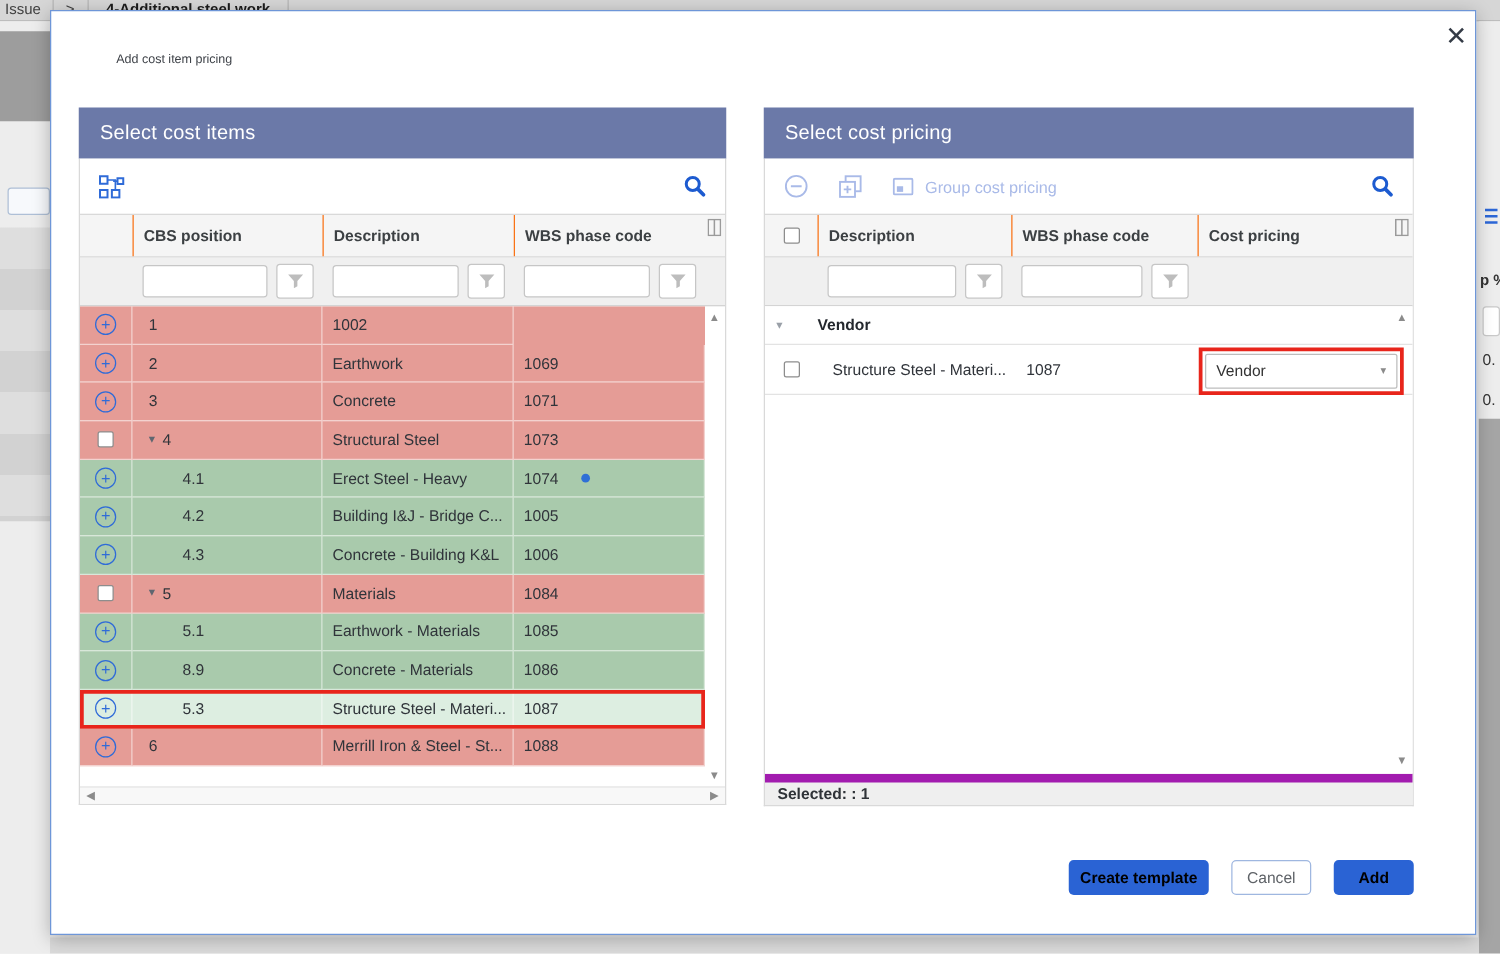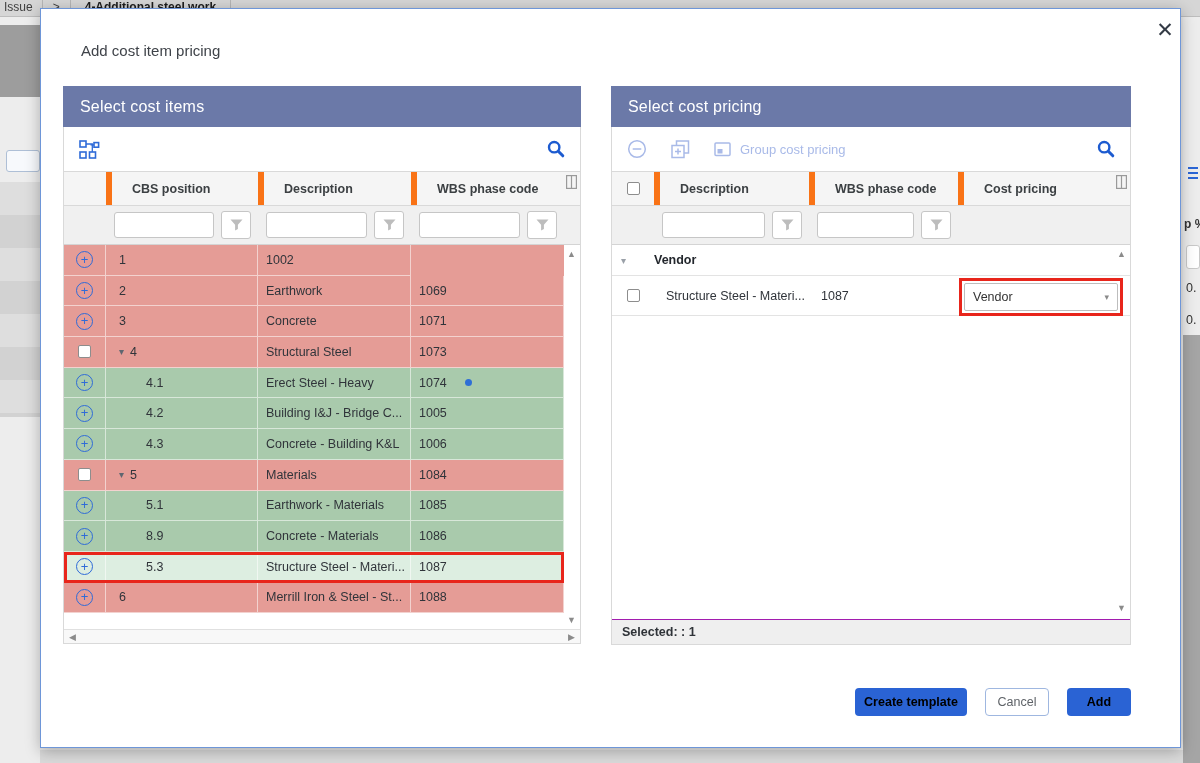--- a/index.html
+++ b/index.html
@@ -24,41 +24,41 @@
   .bg-right .colhead { position:absolute; left:1px; top:200px; font-weight:bold; font-size:12px; color:#333; white-space:nowrap; }
   .bg-right .fbox { position:absolute; left:3px; top:228px; width:14px; height:24px; background:#fff; border:1px solid #c9c9c9; border-radius:3px; }
   .bg-right .val { position:absolute; left:3px; font-size:12.5px; color:#333; }
   .bg-right .v0 { top:264px; } .bg-right .v1 { top:296px; }
   .bg-right .dark { position:absolute; left:0; top:318px; width:17px; height:428px; background:#a5a5a5; }
   .bg-bottom { position:absolute; left:40px; top:750px; width:1143px; height:13px; background:#dadada; }
 
   
   .modal { position:absolute; left:40px; top:8px; width:1141px; height:740px; background:#fff;
            border:1px solid #6e96d8; box-shadow:0 3px 14px rgba(0,0,0,.28); }
-  .modal-title { position:absolute; left:40px; top:33px; font-size:15px; color:#3f4349; }
+  .modal-title { position:absolute; left:52px; top:33px; font-size:10px; color:#3f4349; }
   .close-btn { position:absolute; left:1110px; top:7px; width:28px; height:28px; background:none; border:none;
                font-size:21px; color:#343b46; cursor:pointer; line-height:28px; text-align:center; }
 
   
   .panel { position:absolute; top:77px; }
   .left-panel  { left:22px; width:518px;border-radius:27px; }
   .right-panel { left:570px; width:520px; }
   .panel-header { height:41px; background:#6b79a8; color:#fff; font-size:16px; letter-spacing:.2px;
                   display:flex; align-items:center; padding-left:17px; }
   .tbl { border:1px solid #d9d9d9; border-top:none; background:#fff; }
 
   .toolbar { height:44px; display:flex; align-items:center; padding:0 15px; background:#fff; }
   .tb-spacer { flex:1; }
   .tb-icon { display:flex; align-items:center; }
   .tb-group-label { font-size:13px; color:#a9bae8; margin-left:9px; }
   .right-panel .tb-icon { margin-right:24px; }
 
   .grid-head { height:35px; background:#f5f5f5; border-top:1px solid #d9d9d9; border-bottom:1px solid #d9d9d9;
                display:flex; font-weight:bold; font-size:12.5px; color:#3c4043; position:relative; }
-  .gh-cell { display:flex; align-items:center; padding-left:20px; border-left:6px solid #f97316; }
+  .gh-cell { display:flex; align-items:center; padding-left:8px; border-left:1px solid #f97316; }
   .gh-cell:first-child { border-left:none; }
   .gh-first { justify-content:center; padding-left:0; }
   .colchooser { position:absolute; right:3px; top:3px; }
 
   .w-ctl{width:42px;} .w-cbs{width:152px;} .w-desc{width:153px;} .w-wbs{width:153px;}
   .w-chk{width:42px;} .w-rdesc{width:155px;} .w-rwbs{width:149px;} .w-rcost{width:156px;}
 
   .filter-row { height:39px; background:#f0f0f0; border-bottom:1px solid #d4d4d4; display:flex; align-items:center; }
   .f-cell { display:flex; align-items:center; padding:0 7px 0 8px; }
   .f-input { height:26px; border:1px solid #c6c6c6; border-radius:3px; background:#fff; flex:1; min-width:0; outline:none; padding:0 5px; font-size:12px; }
@@ -96,21 +96,21 @@
   .data-row { height:40px; display:flex; align-items:center; border-bottom:1px solid #e3e3e3; font-size:12.5px; color:#30343a; }
   .d-chk { width:42px; display:flex; justify-content:center; }
   .d-desc { width:155px; padding-left:12px; white-space:nowrap; overflow:hidden; }
   .d-wbs { width:149px; padding-left:12px; }
   .d-cost { width:156px; position:relative; }
   .red-box { position:absolute; left:1px; top:-18px; width:164px; height:38px; border:3px solid #e8251b;
              background:#fff; display:flex; align-items:center; padding:0 2px; }
   .select { flex:1; height:28px; border:1px solid #bdbdbd; border-radius:2px; background:#fff;
             display:flex; align-items:center; justify-content:space-between; padding:0 8px; font-size:12.5px; color:#333; cursor:pointer; }
   .select .sel-caret { color:#8a8a8a; font-size:9px; }
-  .status-bar { height:25px; background:#efefef; border-top:1px solid #a21caf; display:flex; align-items:center;
+  .status-bar { height:25px; background:#efefef; border-top:7px solid #a21caf; display:flex; align-items:center;
                 padding-left:10px; font-weight:bold; font-size:12.5px; color:#2f3338; }
 
   
   .footer { position:absolute; left:814px; top:679px; display:flex; gap:18px; }
   .btn { height:28px; border-radius:4px; font-size:12.5px; font-weight:bold; cursor:pointer;
          font-family:"Liberation Sans","DejaVu Sans",sans-serif; }
   .btn-primary { background:#2a63d4; color:#000000; border:none; }
   .btn-create { width:112px; }
   .btn-cancel { width:64px; background:#fff; border:1px solid #9fb7e0; color:#5f6368; font-weight:normal; }
   .btn-add { width:64px; }

